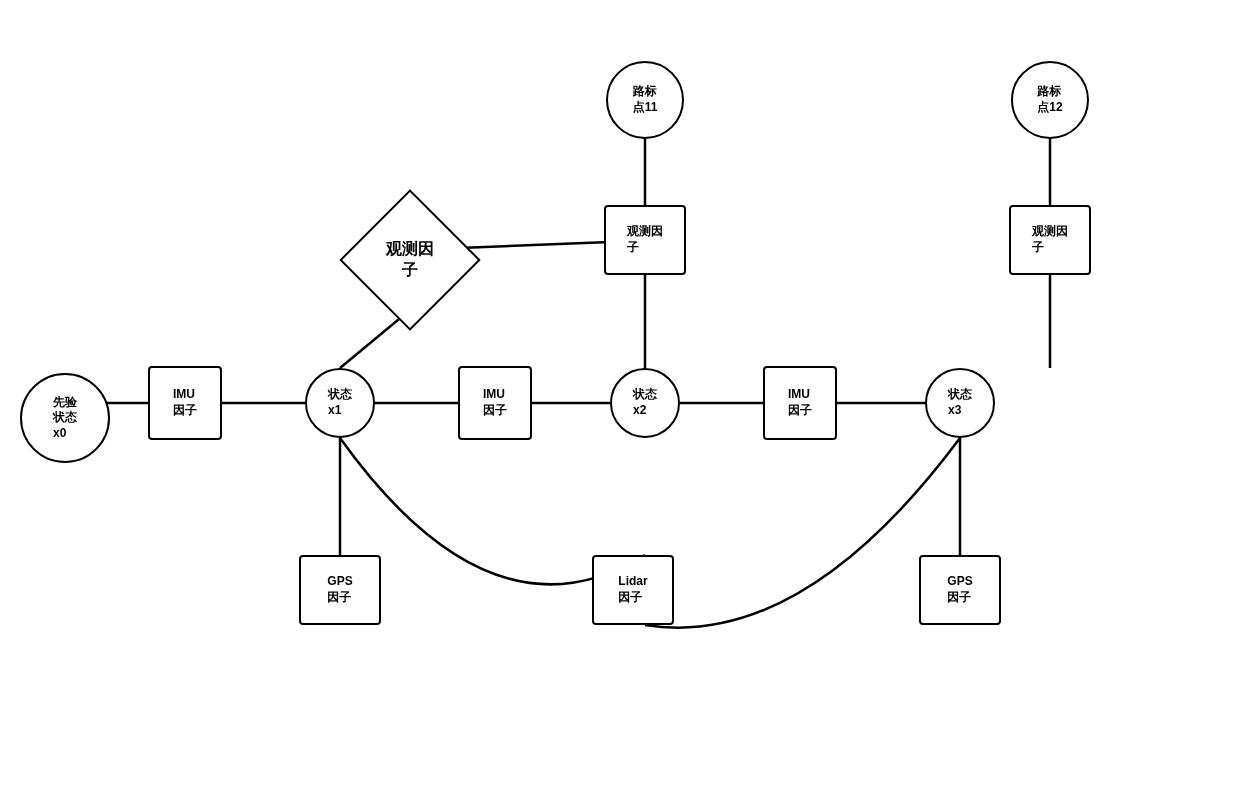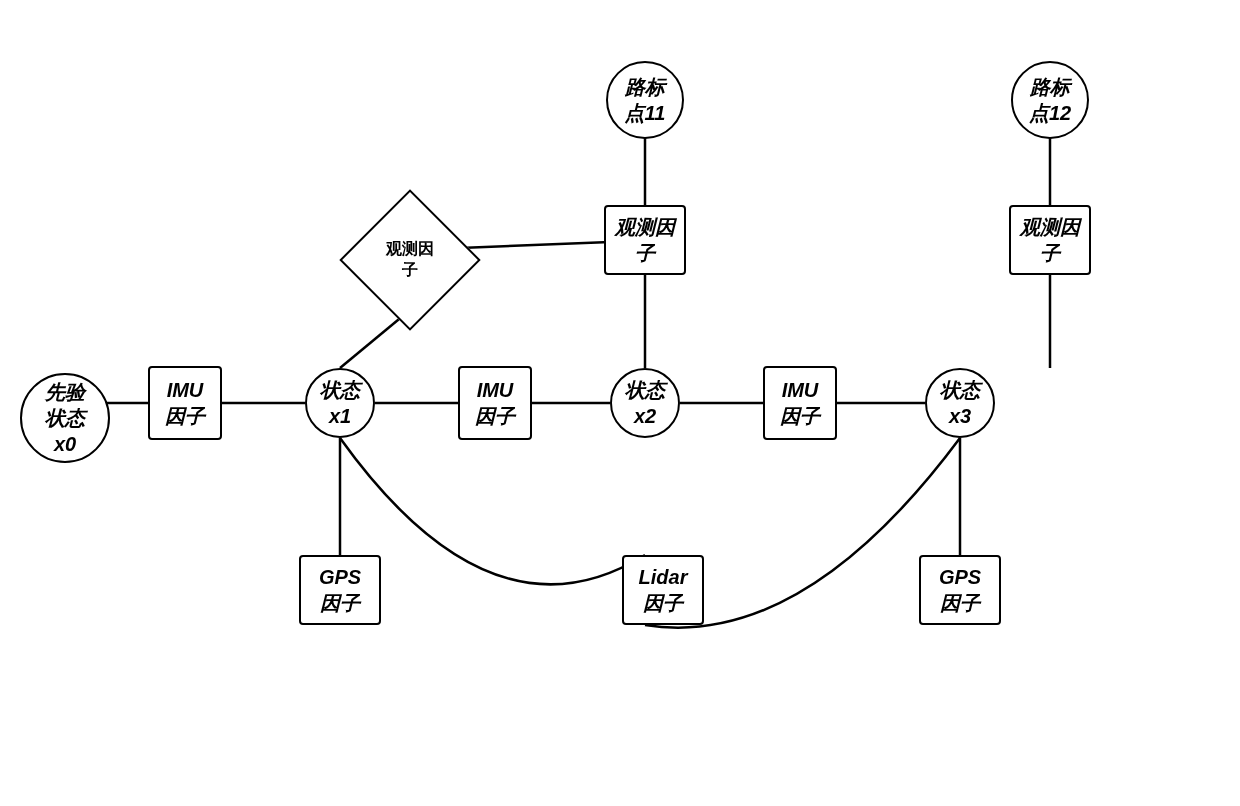--- a/index.html
+++ b/index.html
@@ -20,25 +20,23 @@
       top: 0; left: 0;
       width: 1240px;
       height: 806px;
       pointer-events: none;
     }
     .node {
       position: absolute;
       display: flex;
       align-items: center;
       justify-content: center;
-      text-align: center;
-      font-size: 20px;
+      font-size: 12px;
       font-weight: bold;
       line-height: 1.3;
-      font-style: italic;
     }
     .circle {
       border-radius: 50%;
       border: 2.5px solid #000;
       background: #fff;
     }
     .rect {
       border: 2.5px solid #000;
       background: #fff;
       border-radius: 4px;
@@ -150,21 +148,21 @@
   </div>
 
   <div class="node rect" style="width:82px; height:70px; left:1009px; top:205px;">
     <span>观测因<br>子</span>
   </div>
 
   <div class="node rect" style="width:82px; height:70px; left:299px; top:555px;">
     <span>GPS<br>因子</span>
   </div>
 
-  <div class="node rect" style="width:82px; height:70px; left:622px; top:555px;">
+  <div class="node rect" style="width:82px; height:70px; left:592px; top:555px;">
     <span>Lidar<br>因子</span>
   </div>
 
   <div class="node rect" style="width:82px; height:70px; left:919px; top:555px;">
     <span>GPS<br>因子</span>
   </div>
 
 </div>
 
 </body></html>

